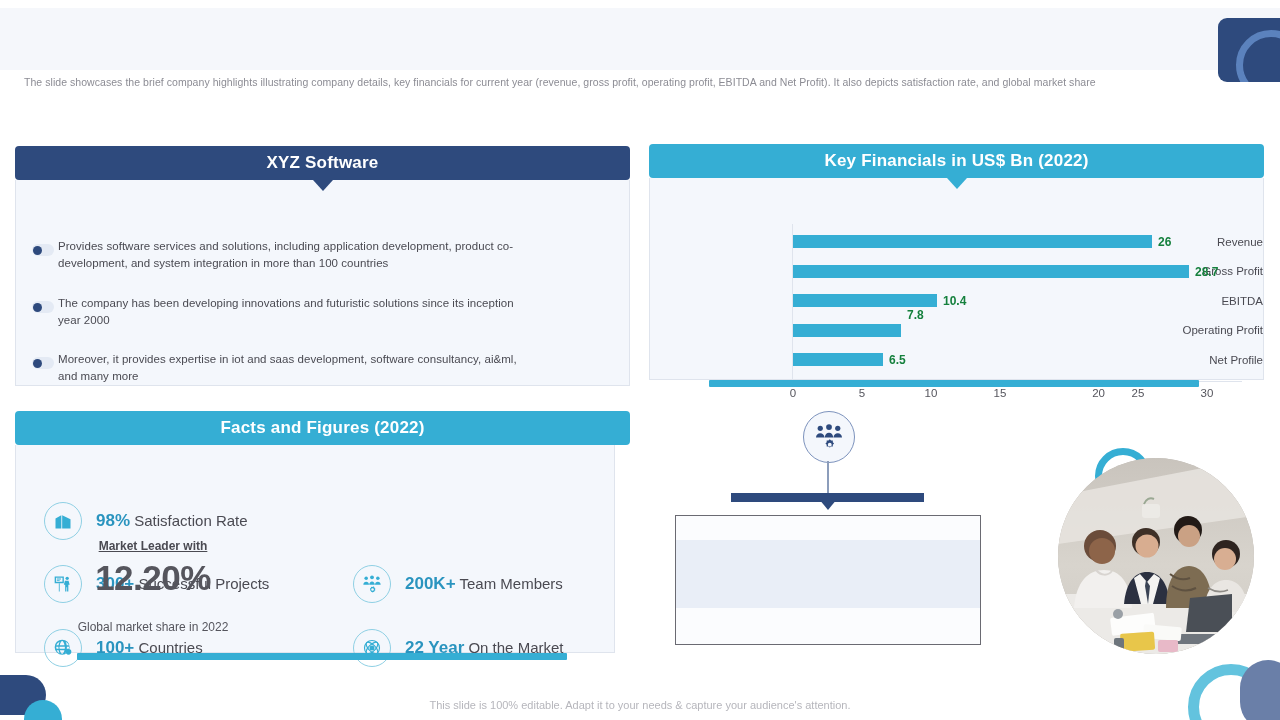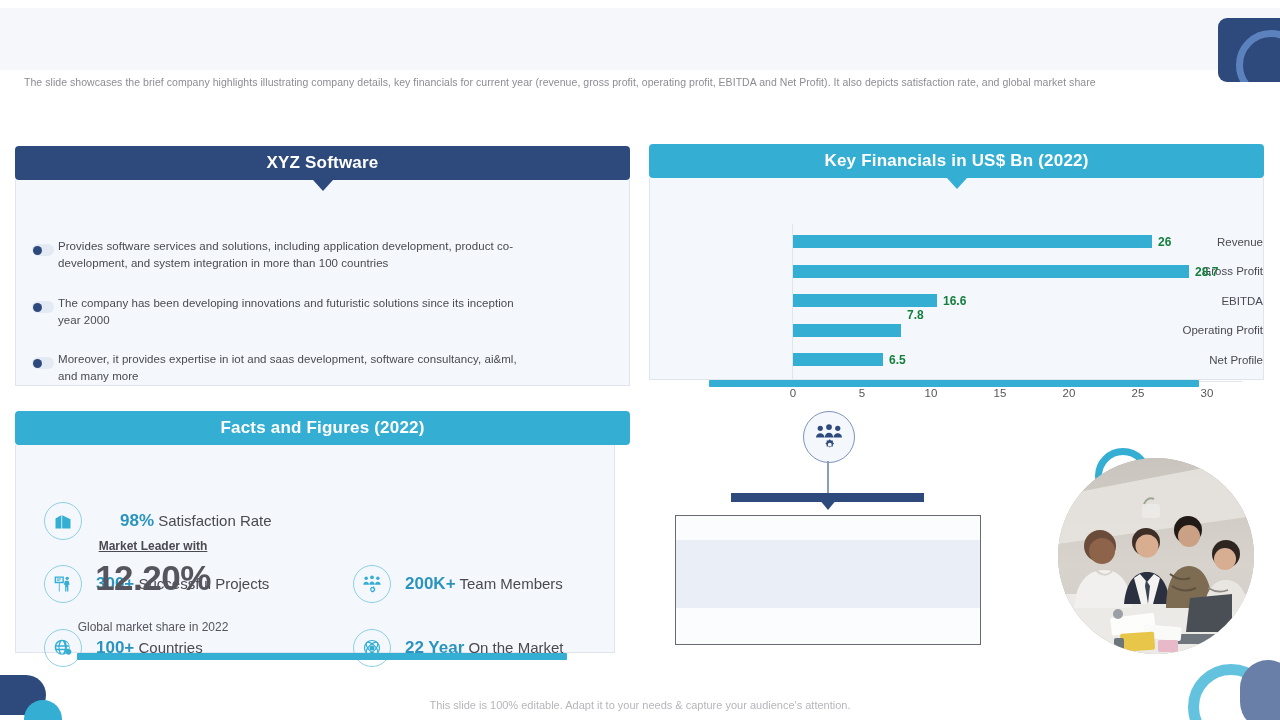--- a/index.html
+++ b/index.html
@@ -233,41 +233,41 @@
         <div class="cat-label" style="top:176px;width:128px;">Net Profile</div>
 
         <div class="bar" style="left:143px;top:57px;width:359px;"></div>
         <div class="bar" style="left:143px;top:87px;width:396px;"></div>
         <div class="bar" style="left:143px;top:116px;width:144px;"></div>
         <div class="bar" style="left:143px;top:146px;width:108px;"></div>
         <div class="bar" style="left:143px;top:175px;width:90px;"></div>
 
         <div class="bar-val" style="left:508px;top:57px;">26</div>
         <div class="bar-val" style="left:545px;top:87px;">28.7</div>
-        <div class="bar-val" style="left:293px;top:116px;">16.6</div>
+        <div class="bar-val" style="left:293px;top:116px;">10.4</div>
         <div class="bar-val" style="left:257px;top:130px;">7.8</div>
         <div class="bar-val" style="left:239px;top:175px;">6.5</div>
 
         <div class="tick-label" style="left:123px;top:209px;width:40px;">0</div>
         <div class="tick-label" style="left:192px;top:209px;width:40px;">5</div>
         <div class="tick-label" style="left:261px;top:209px;width:40px;">10</div>
         <div class="tick-label" style="left:330px;top:209px;width:40px;">15</div>
-        <div class="tick-label" style="left:399px;top:209px;width:40px;">20</div>
+        <div class="tick-label" style="left:415px;top:209px;width:40px;text-align:right;">20</div>
         <div class="tick-label" style="left:468px;top:209px;width:40px;">25</div>
         <div class="tick-label" style="left:537px;top:209px;width:40px;">30</div>
       </div>
     </div>
     <div class="accent-bar" style="left:60px;top:236px;width:490px;background:#35aed4;"></div>
   </div>
 
   <div class="panel" style="left:15px;top:411px;width:615px;">
     <div class="panel-head head-teal" style="width:615px;">Facts and Figures (2022)</div>
     <div class="panel-body" style="height:208px;width:600px;">
 
-      <div class="fact" style="left:28px;top:57px;gap:24px;">
+      <div class="fact" style="left:28px;top:57px;">
         <div class="fact-icon">
           <svg width="20" height="20" viewBox="0 0 24 24" fill="#35aed4">
             <path d="M3 21V9l7-4v16H3zm8 0V5l10 5v11H11zM5 11h3v2H5v-2zm0 4h3v2H5v-2zm8-1h2v2h-2v-2zm4 0h2v2h-2v-2zm-4 4h2v2h-2v-2zm4 0h2v2h-2v-2z"></path>
           </svg>
         </div>
         <div class="fact-text">
           <span class="fact-num">98%</span>
           <span>Satisfaction Rate</span>
         </div>
       </div>

